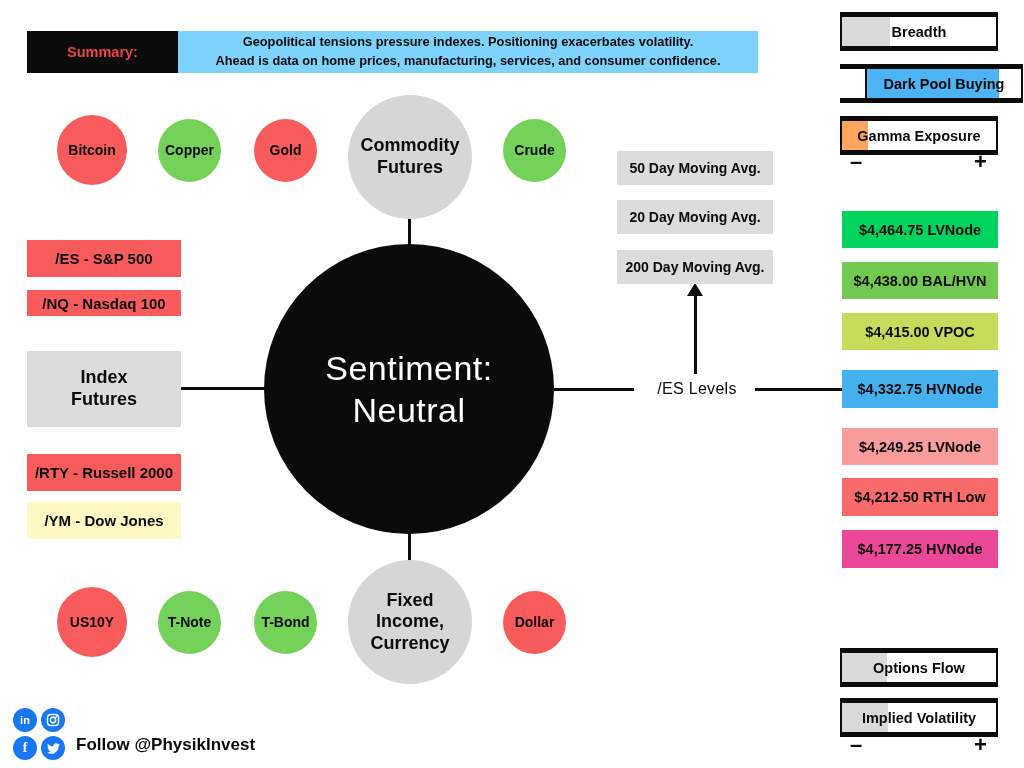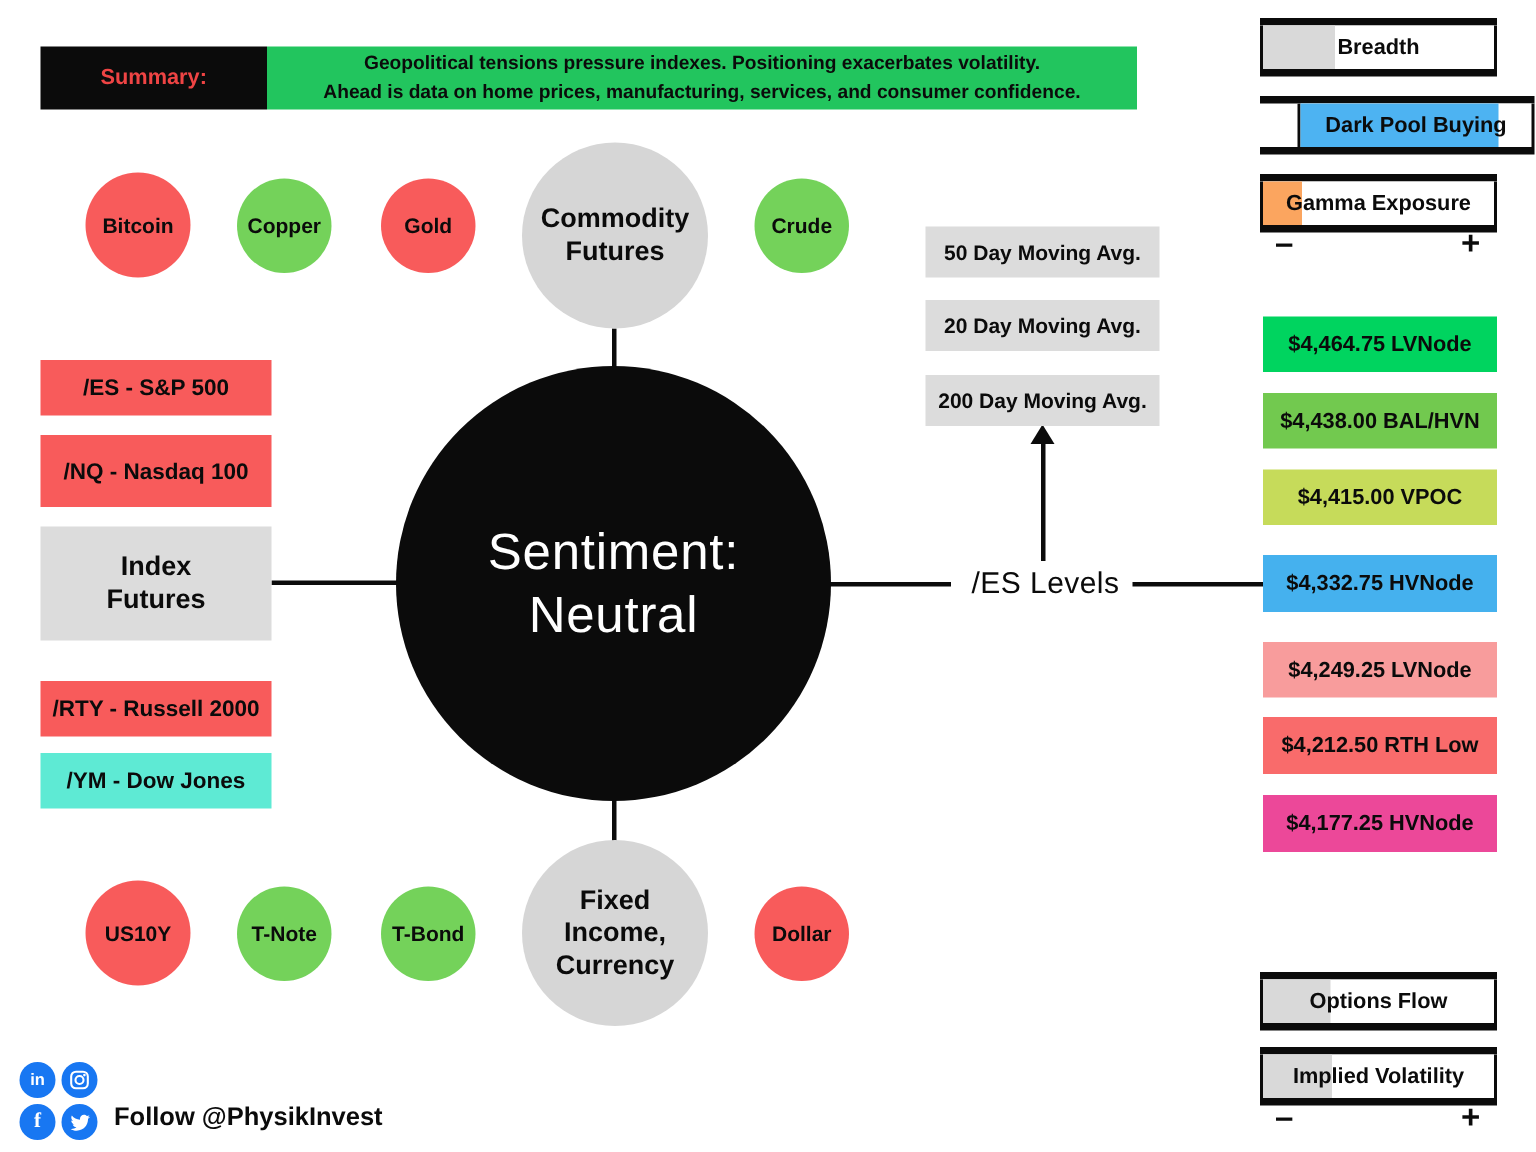--- a/index.html
+++ b/index.html
@@ -16,34 +16,34 @@
   .line{background:#0b0b0b;}
   .gauge{border-top:5px solid #0b0b0b;border-bottom:5px solid #0b0b0b;}
   .gauge-body{position:relative;height:29px;background:#fff;border-left:2px solid #0b0b0b;border-right:2px solid #0b0b0b;}
   .gauge-fill{position:absolute;left:0;top:0;bottom:0;}
   .gauge-label{position:absolute;inset:0;display:flex;align-items:center;justify-content:center;
                font-weight:bold;font-size:14.5px;}
   .pm{font-weight:bold;font-size:22px;line-height:1;}
   .arrowhead{width:0;height:0;border-left:8px solid transparent;border-right:8px solid transparent;
              border-bottom:13px solid #0b0b0b;}
   .center-circle{color:#fff;letter-spacing:0.5px;font-size:34px;line-height:1.25;}
-  .es-label{font-size:20px;letter-spacing:0.3px;}
+  .es-label{font-size:16px;letter-spacing:0.3px;}
   .summary-label{color:#ef4444;font-weight:bold;font-size:14.5px;}
   .summary-text{font-weight:600;font-size:12.8px;line-height:1.45;}
   .soc{border-radius:50%;width:24px;height:24px;display:flex;align-items:center;justify-content:center;cursor:pointer;}
   .soc span{color:#fff;font-weight:bold;font-size:12px;line-height:1;}
   .follow{font-weight:bold;font-size:17px;margin-top:12px;}
 </style>
 </head>
 <body>
 
 <div class="canvas">
 
   <div class="abs flexc summary-label" style="left: 27px; top: 31px; width: 151px; height: 42px; background-color: rgb(11, 11, 11);">Summary:</div>
-  <div class="abs flexc summary-text" style="left: 178px; top: 31px; width: 580px; height: 42px; flex-direction: column; background-color: #22c55e;">
+  <div class="abs flexc summary-text" style="left: 178px; top: 31px; width: 580px; height: 42px; flex-direction: column; background-color: #7dd3fc;">
     <div>Geopolitical tensions pressure indexes. Positioning exacerbates volatility.</div>
     <div>Ahead is data on home prices, manufacturing, services, and consumer confidence.</div>
   </div>
 
   <div class="abs line" style="left:408px;top:219px;width:3px;height:26px;"></div>
   <div class="abs line" style="left:408px;top:532px;width:3px;height:29px;"></div>
   <div class="abs line" style="left:181px;top:387px;width:84px;height:3px;"></div>
   <div class="abs line" style="left:552px;top:388px;width:82px;height:3px;"></div>
   <div class="abs line" style="left:755px;top:388px;width:88px;height:3px;"></div>
   <div class="abs line" style="left:694px;top:293px;width:3px;height:81px;"></div>
@@ -71,33 +71,33 @@
       <span>Futures</span>
     </div>
   </div>
   <div class="abs circle flexc node-label" style="left: 503px; top: 119px; width: 63px; height: 63px; background-color: rgb(116, 210, 90);">
     <span>Crude</span>
   </div>
 
   <div class="abs flexc redbox" style="left: 27px; top: 240px; width: 154px; height: 37px; background-color: rgb(248, 91, 91);">
     <span>/ES - S&amp;P 500</span>
   </div>
-  <div class="abs flexc redbox" style="left: 27px; top: 290px; width: 154px; height: 48px; background-color: rgb(248, 91, 91);">
+  <div class="abs flexc redbox" style="left: 27px; top: 290px; width: 154px; height: 26px; background-color: rgb(248, 91, 91);">
     <span>/NQ - Nasdaq 100</span>
   </div>
   <div class="abs flexc hub-label" style="left: 27px; top: 351px; width: 154px; height: 76px; background-color: rgb(220, 220, 220);">
     <div>
       <span>Index</span><br>
       <span>Futures</span>
     </div>
   </div>
   <div class="abs flexc redbox" style="left: 27px; top: 454px; width: 154px; height: 37px; background-color: rgb(248, 91, 91);">
     <span>/RTY - Russell 2000</span>
   </div>
-  <div class="abs flexc redbox" style="left: 27px; top: 502px; width: 154px; height: 37px; background-color: #5eead4;">
+  <div class="abs flexc redbox" style="left: 27px; top: 502px; width: 154px; height: 37px; background-color: #fef9c3;">
     <span>/YM - Dow Jones</span>
   </div>
 
   <div class="abs circle flexc node-label" style="left: 57px; top: 587px; width: 70px; height: 70px; background-color: rgb(248, 91, 91);">
     <span>US10Y</span>
   </div>
   <div class="abs circle flexc node-label" style="left: 158px; top: 591px; width: 63px; height: 63px; background-color: rgb(116, 210, 90);">
     <span>T-Note</span>
   </div>
   <div class="abs circle flexc node-label" style="left: 254px; top: 591px; width: 63px; height: 63px; background-color: rgb(116, 210, 90);">

